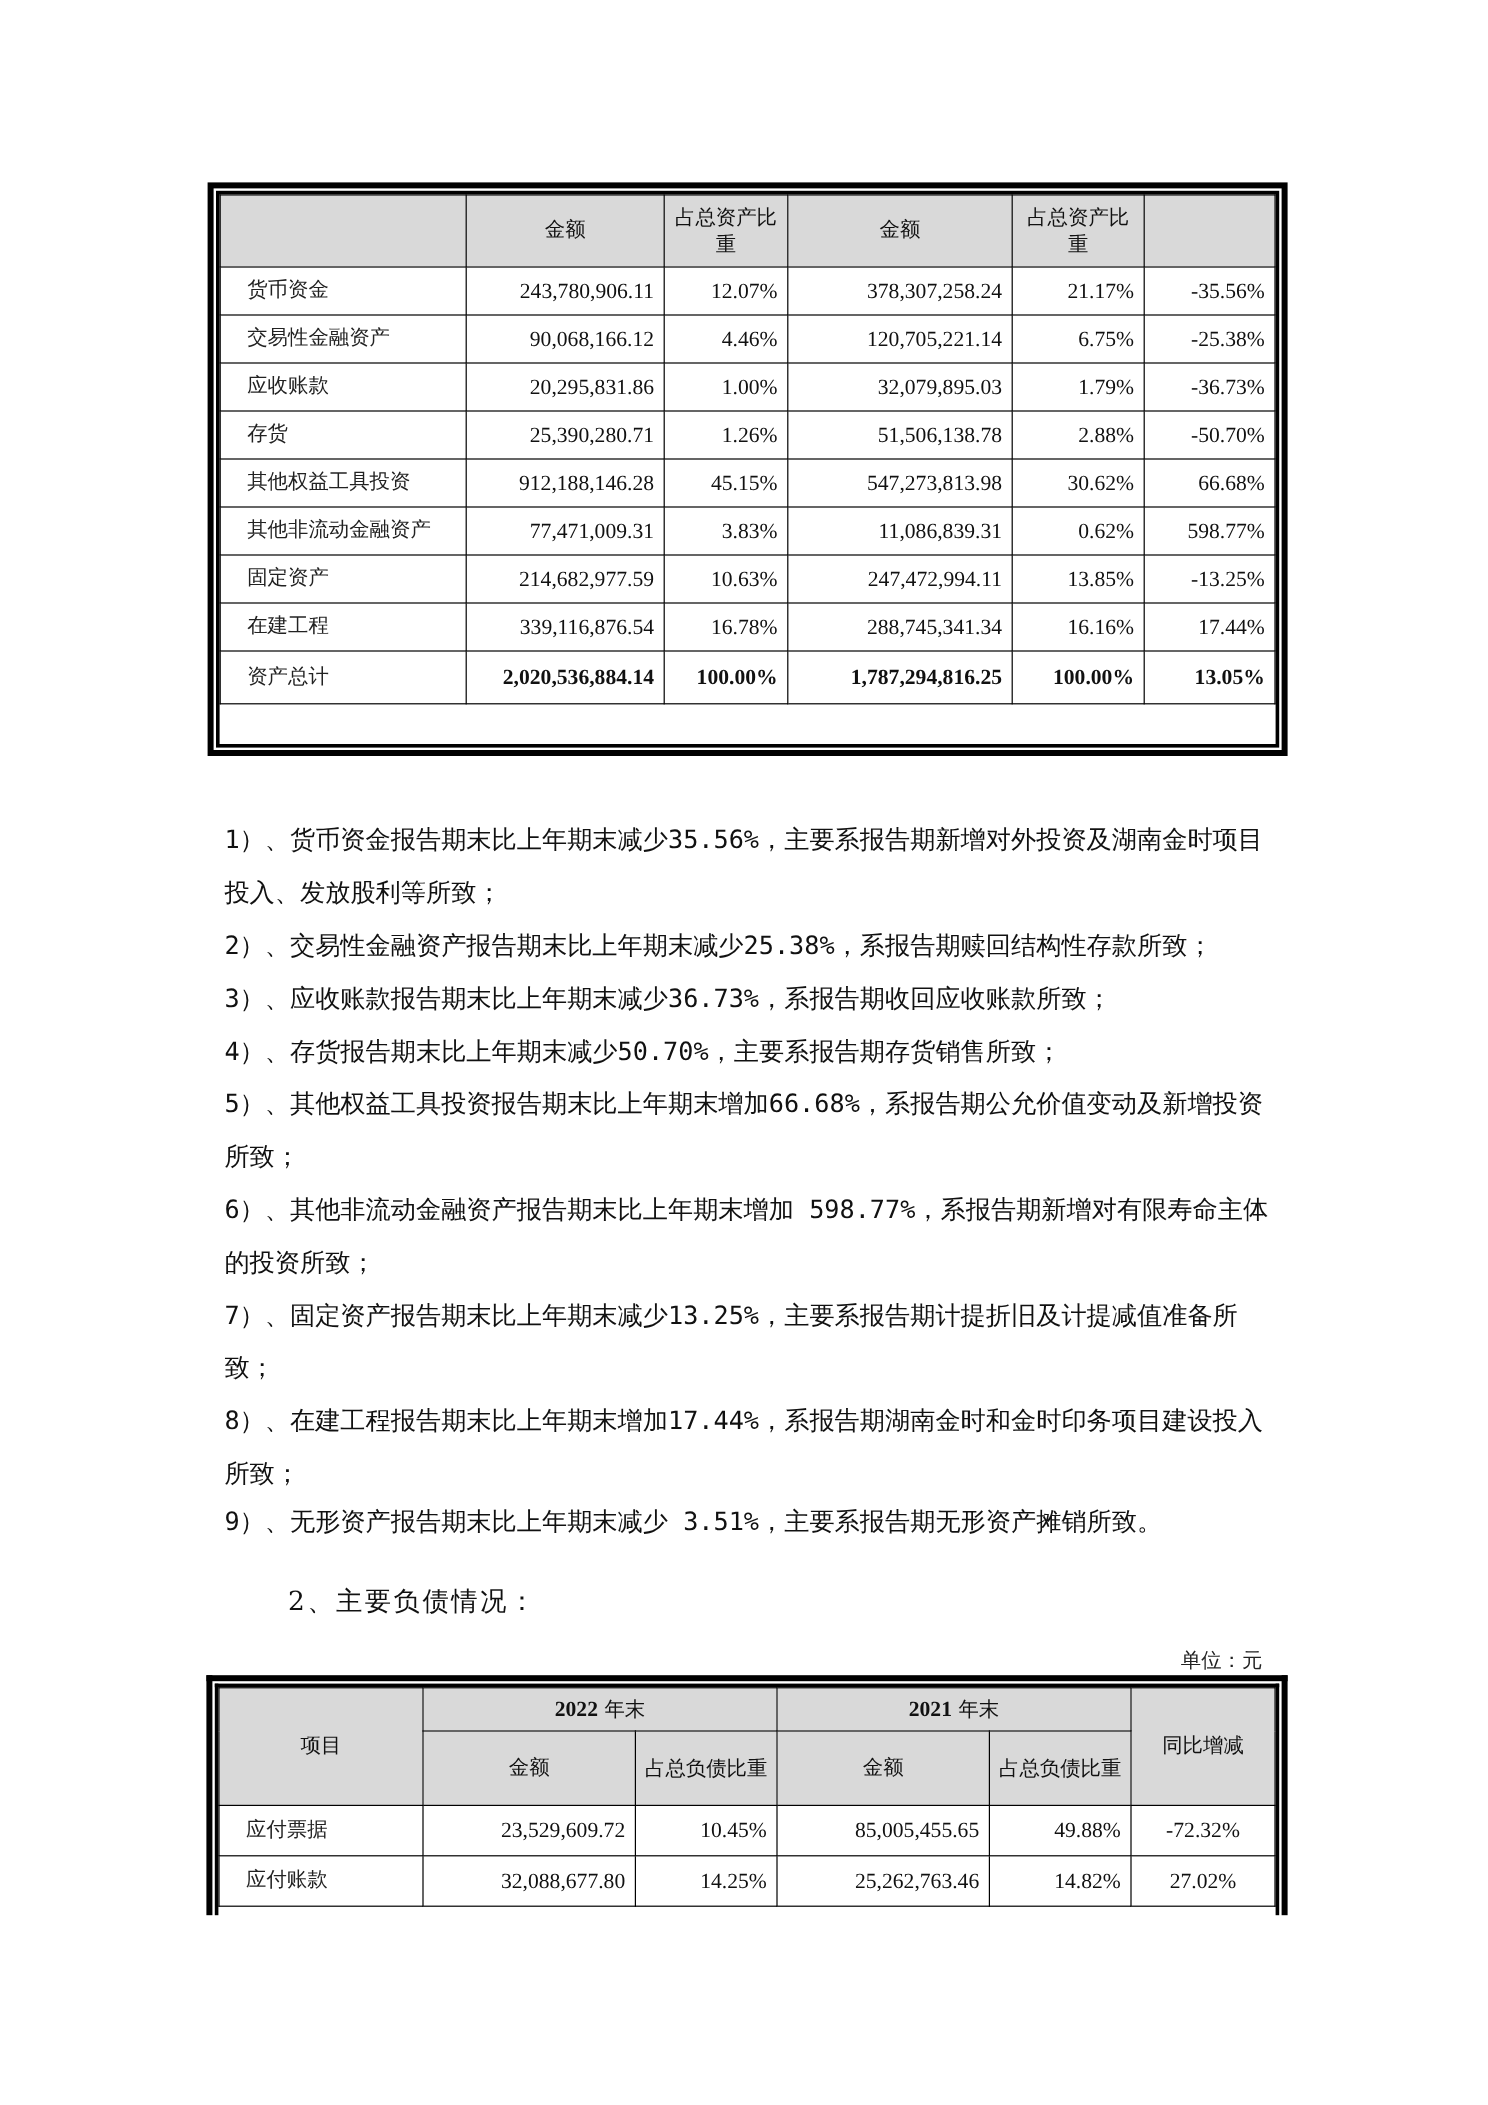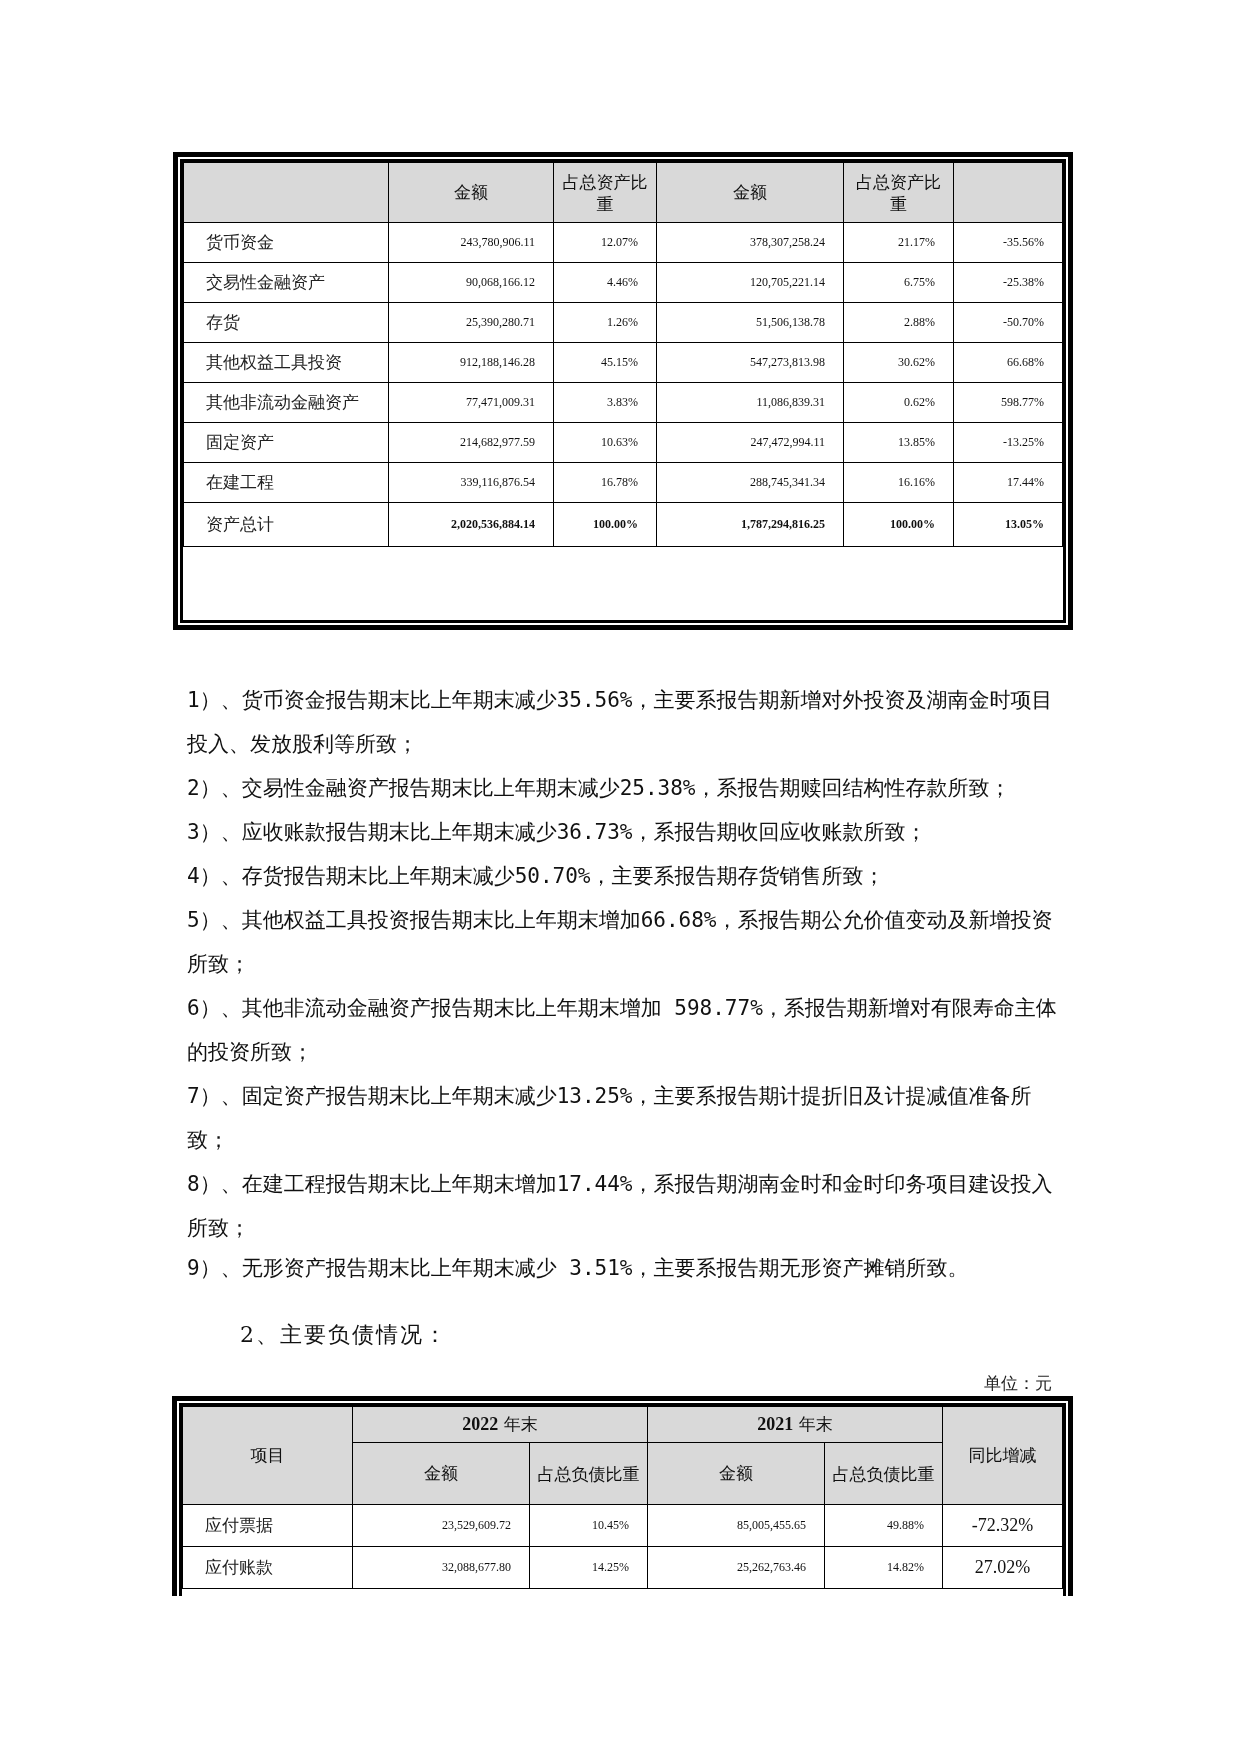--- a/index.html
+++ b/index.html
@@ -6,21 +6,21 @@
   body { width: 1240px; height: 1754px; position: relative; overflow: hidden;
          font-family: "DejaVu Serif", "Liberation Serif", serif; color: #111; }
   .tbl-frame { position: absolute; box-sizing: border-box; border: 5px solid #000; background: #fff; }
   .tbl-inner { position: absolute; box-sizing: border-box; border: 3px solid #000; }
   table { border-collapse: collapse; table-layout: fixed; width: 100%; }
   td, th { border: 1.5px solid #000; box-sizing: border-box; padding: 0 4px;
            font-size: 17px; font-weight: normal; line-height: 1.2; overflow: hidden; white-space: nowrap; }
   th { background: #d9d9d9; text-align: center; }
   th.wrap { white-space: normal; line-height: 1.25; padding-top: 2px; }
   td.label { text-align: left; padding-left: 22px; font-family: "DejaVu Sans", "Liberation Sans", sans-serif; font-size: 17px; color:#222; }
-  td.num { text-align: right; font-family: "Liberation Serif", "DejaVu Serif", serif; font-size: 12px; padding-right: 18px; }
+  td.num { text-align: right; font-family: "Liberation Serif", "DejaVu Serif", serif; font-size: 18px; padding-right: 8px; }
   td.center { text-align: center; font-family: Liberation Serif, serif; font-size: 18px; }
   td.bold, th.bold { font-weight: bold; }
   th .yr { font-family: "Liberation Serif", serif; font-weight: bold; font-size: 18px; }
   .para { position: absolute; left: 187px; width: 880px; font-family: "DejaVu Sans Mono", "Liberation Mono", monospace;
           font-size: 21px; line-height: 44px; letter-spacing: 0px; color: #111; }
   .para p { margin: 0; }
   .section-title { position: absolute; left: 240px; top: 1320px; font-size: 22px;
                    font-family: "DejaVu Serif", serif; letter-spacing: 2px; }
   .unit { position: absolute; right: 188px; top: 1372px; font-size: 17px; font-family: "DejaVu Sans", sans-serif; color:#222; }
 </style>
@@ -57,20 +57,28 @@
           <td class="num">21.17%</td>
           <td class="num">-35.56%</td>
         </tr>
         <tr style="height:40px;">
           <td class="label">交易性金融资产</td>
           <td class="num">90,068,166.12</td>
           <td class="num">4.46%</td>
           <td class="num">120,705,221.14</td>
           <td class="num">6.75%</td>
           <td class="num">-25.38%</td>
+        </tr>
+        <tr style="height:40px;">
+          <td class="label">应收账款</td>
+          <td class="num">20,295,831.86</td>
+          <td class="num">1.00%</td>
+          <td class="num">32,079,895.03</td>
+          <td class="num">1.79%</td>
+          <td class="num">-36.73%</td>
         </tr>
         <tr style="height:40px;">
           <td class="label">存货</td>
           <td class="num">25,390,280.71</td>
           <td class="num">1.26%</td>
           <td class="num">51,506,138.78</td>
           <td class="num">2.88%</td>
           <td class="num">-50.70%</td>
         </tr>
         <tr style="height:40px;">

